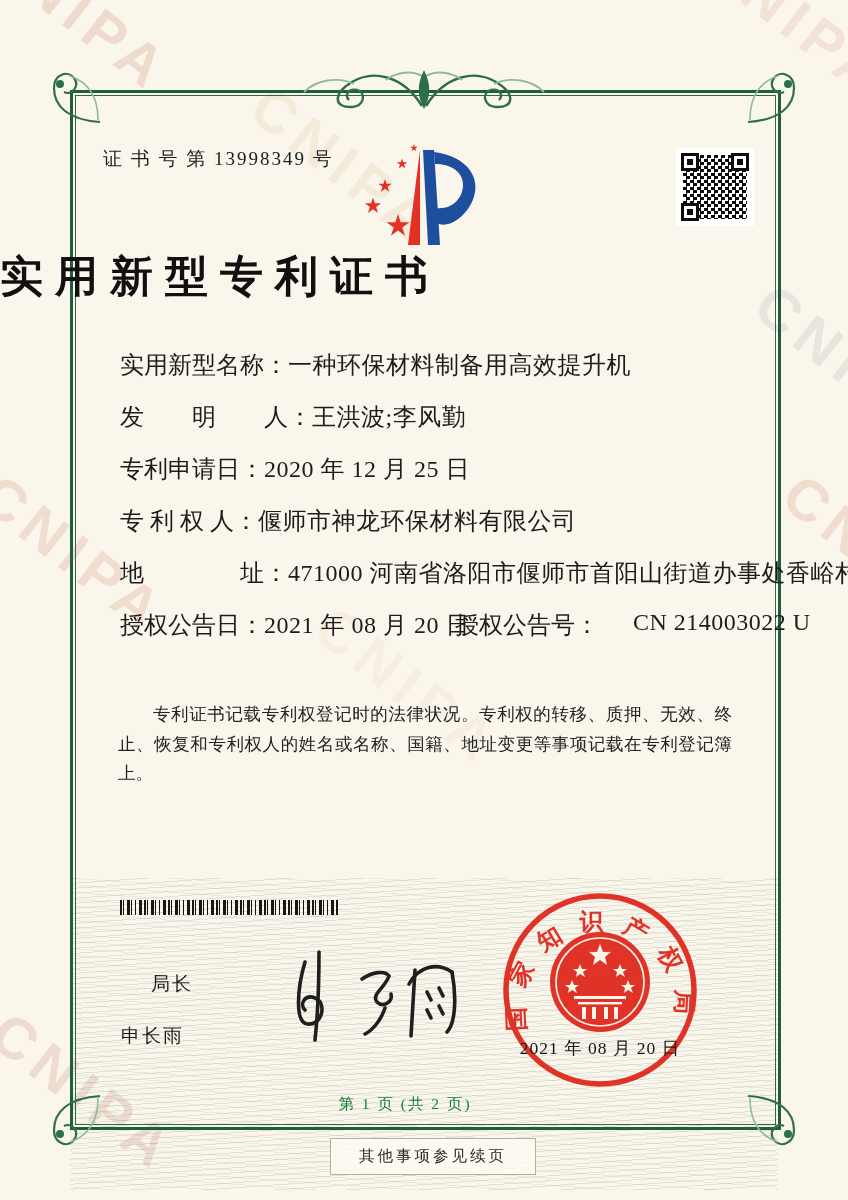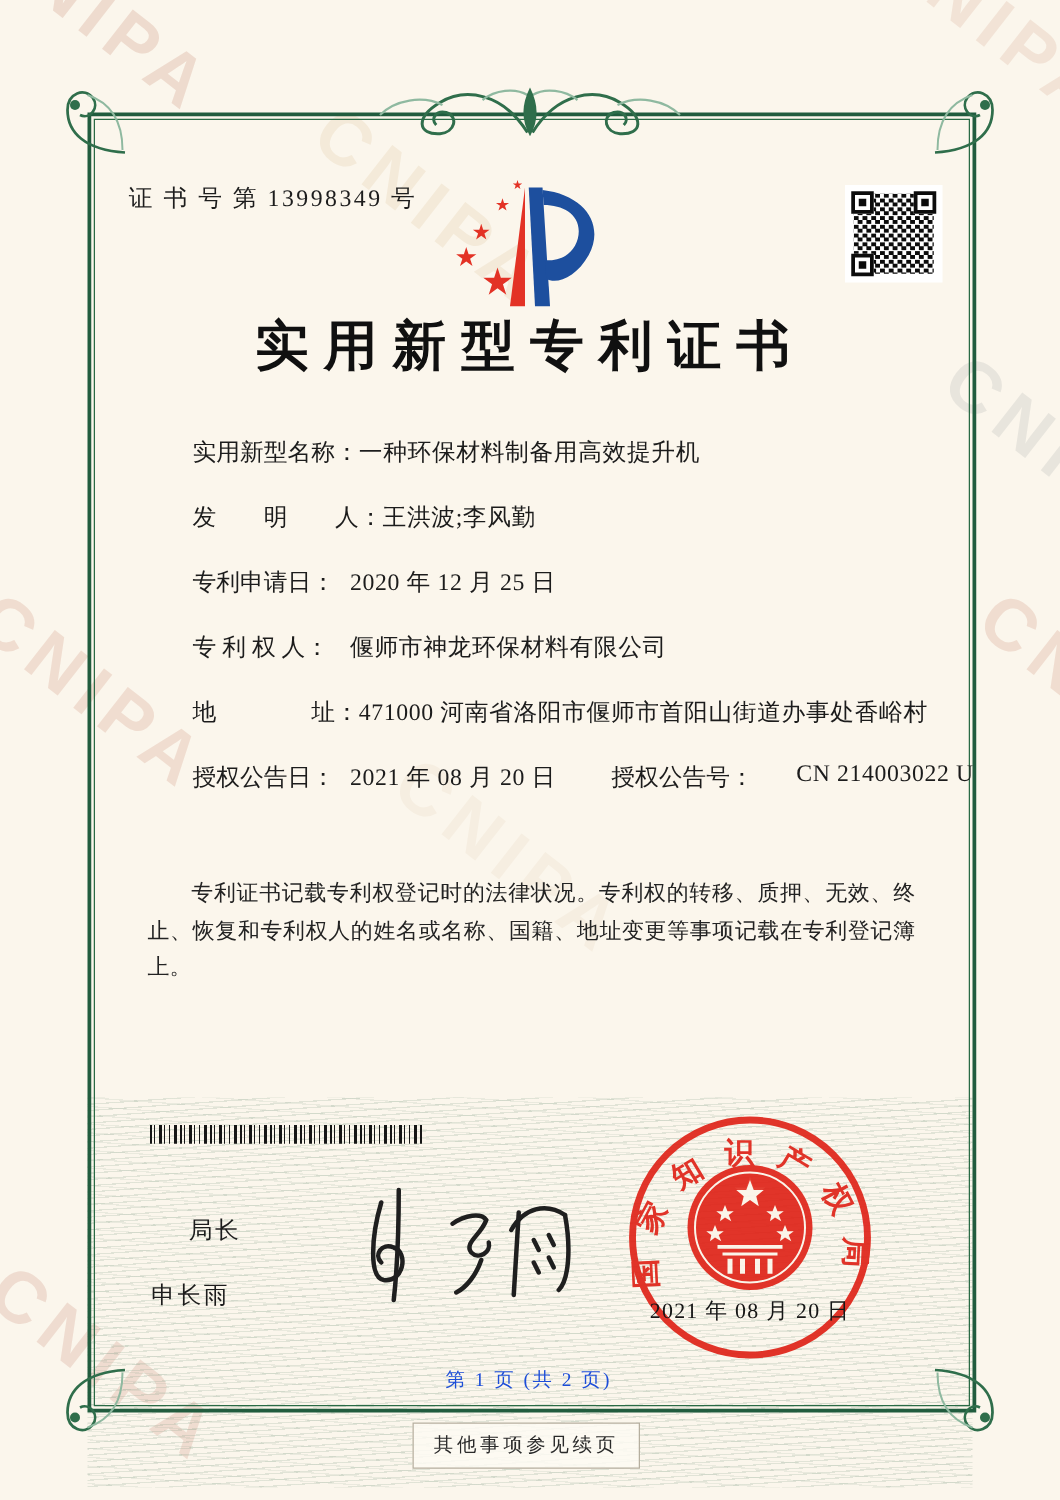--- a/index.html
+++ b/index.html
@@ -27,24 +27,24 @@
 
   .certno{position:absolute;left:103px;top:146px;font-size:19px;letter-spacing:2px;color:#1d1d1d;}
   .logo{position:absolute;left:352px;top:136px;}
   .qr{position:absolute;left:676px;top:148px;width:78px;height:78px;background:#fff;padding:0;}
   .qr-mod{position:absolute;left:7px;top:7px;width:64px;height:64px;
      background:repeating-conic-gradient(#0c0c0c 0% 25%, #ffffff 0% 50%);background-size:7px 7px;}
   .finder{position:absolute;width:12px;height:12px;border:3px solid #0c0c0c;background:#fff;}
   .finder::after{content:"";position:absolute;left:3px;top:3px;width:6px;height:6px;background:#0c0c0c;}
   .f1{left:5px;top:5px}.f2{right:5px;top:5px}.f3{left:5px;bottom:5px}
 
-  .title{position:absolute;left:0;top:248px;width:848px;text-align:center;font-size:43px;font-weight:700;
+  .title{position:absolute;left:0;top:248px;width:848px;text-align:left;font-size:43px;font-weight:700;
          letter-spacing:12px;color:#101010;}
 
-  .fields{position:absolute;left:120px;top:349px;width:640px;font-size:19px;color:#1c1c1c;margin-left:34px;}
+  .fields{position:absolute;left:120px;top:349px;width:640px;font-size:24px;color:#1c1c1c;}
   .frow{position:relative;height:52px;display:flex;align-items:flex-start;}
   .frow .lab{flex:0 0 126px;white-space:nowrap;}
   .frow .val{white-space:nowrap;letter-spacing:.5px;}
   .pair2{position:absolute;left:335px;top:0;display:flex;white-space:nowrap;gap:34px;}
 
   .paras{position:absolute;left:118px;top:700px;width:614px;font-size:17.5px;line-height:29.5px;
          color:#232323;text-align:justify;}
   .paras p{margin:0;text-indent:2em;}
 
   .barcode{position:absolute;left:120px;top:900px;width:218px;height:15px;
@@ -55,23 +55,23 @@
 
   .bureau{position:absolute;left:123px;top:971px;font-size:19px;color:#1c1c1c;letter-spacing:2px;margin-left:28px;}
   .bureau-name{position:absolute;left:121px;top:1006px;font-size:19px;color:#1c1c1c;letter-spacing:2px;margin-top:17px;}
   .signature{position:absolute;left:262px;top:944px;}
 
   .seal{position:absolute;left:498px;top:888px;}
   .sealdate{position:absolute;left:498px;top:1036px;width:204px;text-align:center;font-size:17.5px;
             letter-spacing:1px;color:#161616;}
 
   .pageno{position:absolute;left:0;top:1094px;width:810px;text-align:center;font-size:15.5px;
-          letter-spacing:2px;color:#1d4ed8;padding-left:18px;}
-
-  .footnote{position:absolute;left:330px;top:1138px;padding:7px 16px;border:1px solid #b6af9f;
+          letter-spacing:2px;color:#15803d;}
+
+  .footnote{position:absolute;left:330px;top:1138px;padding:7px 28px;border:1px solid #b6af9f;
             background:rgba(253,250,243,.85);font-size:15.5px;letter-spacing:3px;color:#2a2a2a;}
 </style>
 </head>
 <body>
 
 <div id="page">
 
   <span class="wm" style="left:-30px;top:-22px;color:#eedbce;">CNIPA</span>
   <span class="wm" style="left:688px;top:-14px;color:#f2e3d6;">CNIPA</span>
   <span class="wm" style="left:236px;top:132px;color:#f4ead9;">CNIPA</span>

